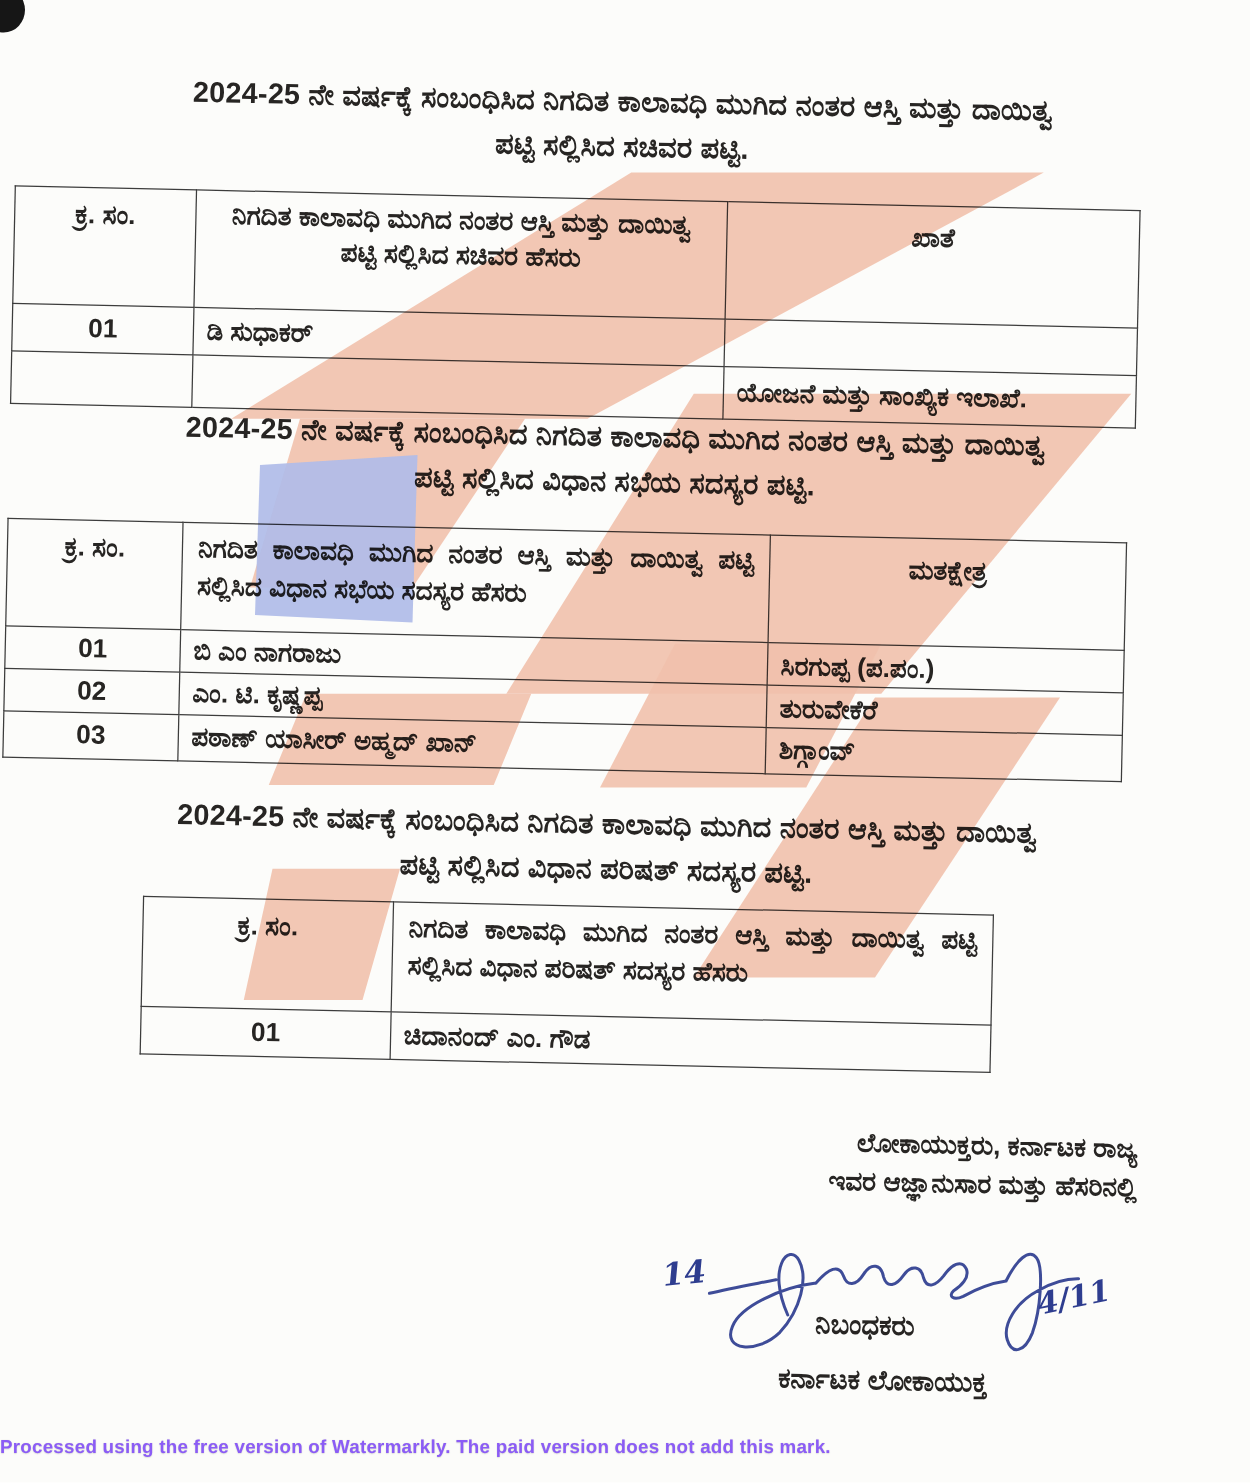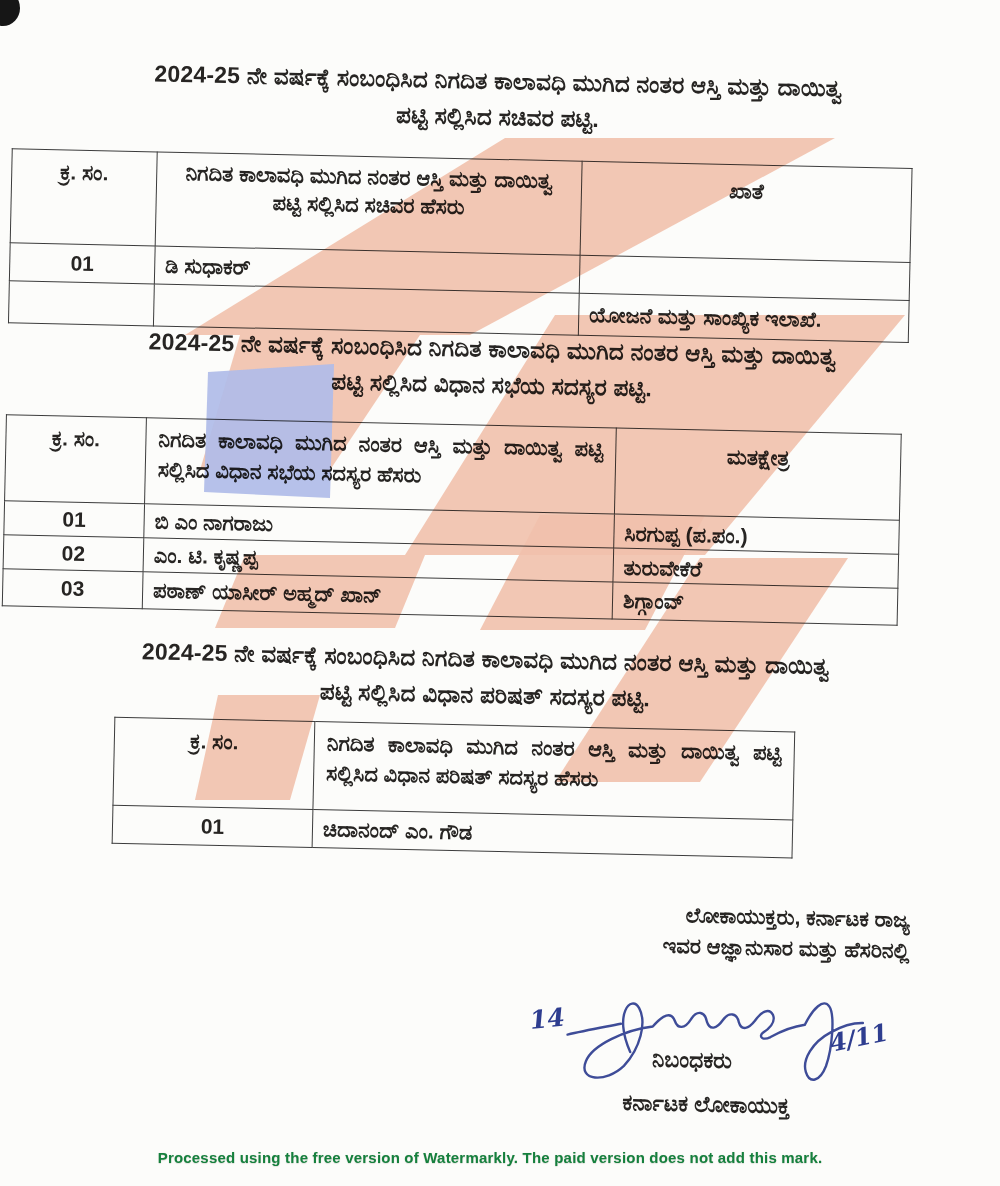--- a/index.html
+++ b/index.html
@@ -63,22 +63,22 @@
   .sig-note-left{left:552px;top:992px;transform:rotate(-7deg);}
   .sig-note-right{left:852px;top:1004px;transform:rotate(-13deg);font-size:24px;}
   
   .wm{
     position:absolute;left:0;top:0;z-index:6;pointer-events:none;
     mix-blend-mode:multiply;
   }
   .wm .pink{fill:var(--watermark-pink);opacity:.9;}
   .wm .blue{fill:var(--watermark-blue);opacity:.92;}
   .footer-mark{
-    position:absolute;left:0;top:1149px;width:980px;text-align:center;z-index:8;
-    font-size:15px;font-weight:bold;color:#15803d;letter-spacing:.2px;
+    position:absolute;left:0;top:1149px;width:980px;z-index:8;
+    font-size:15px;font-weight:bold;color:#8b5cf6;letter-spacing:.2px;
     text-shadow:0 0 1px #d9d9d4, 0 1px 1px #e3e3df;
   }
   .sig-path{stroke:var(--ink-blue);stroke-width:2.4;fill:none;
     stroke-linecap:round;stroke-linejoin:round;opacity:.92;}
 </style>
 </head>
 <body>
 
 <div class="page">
 

